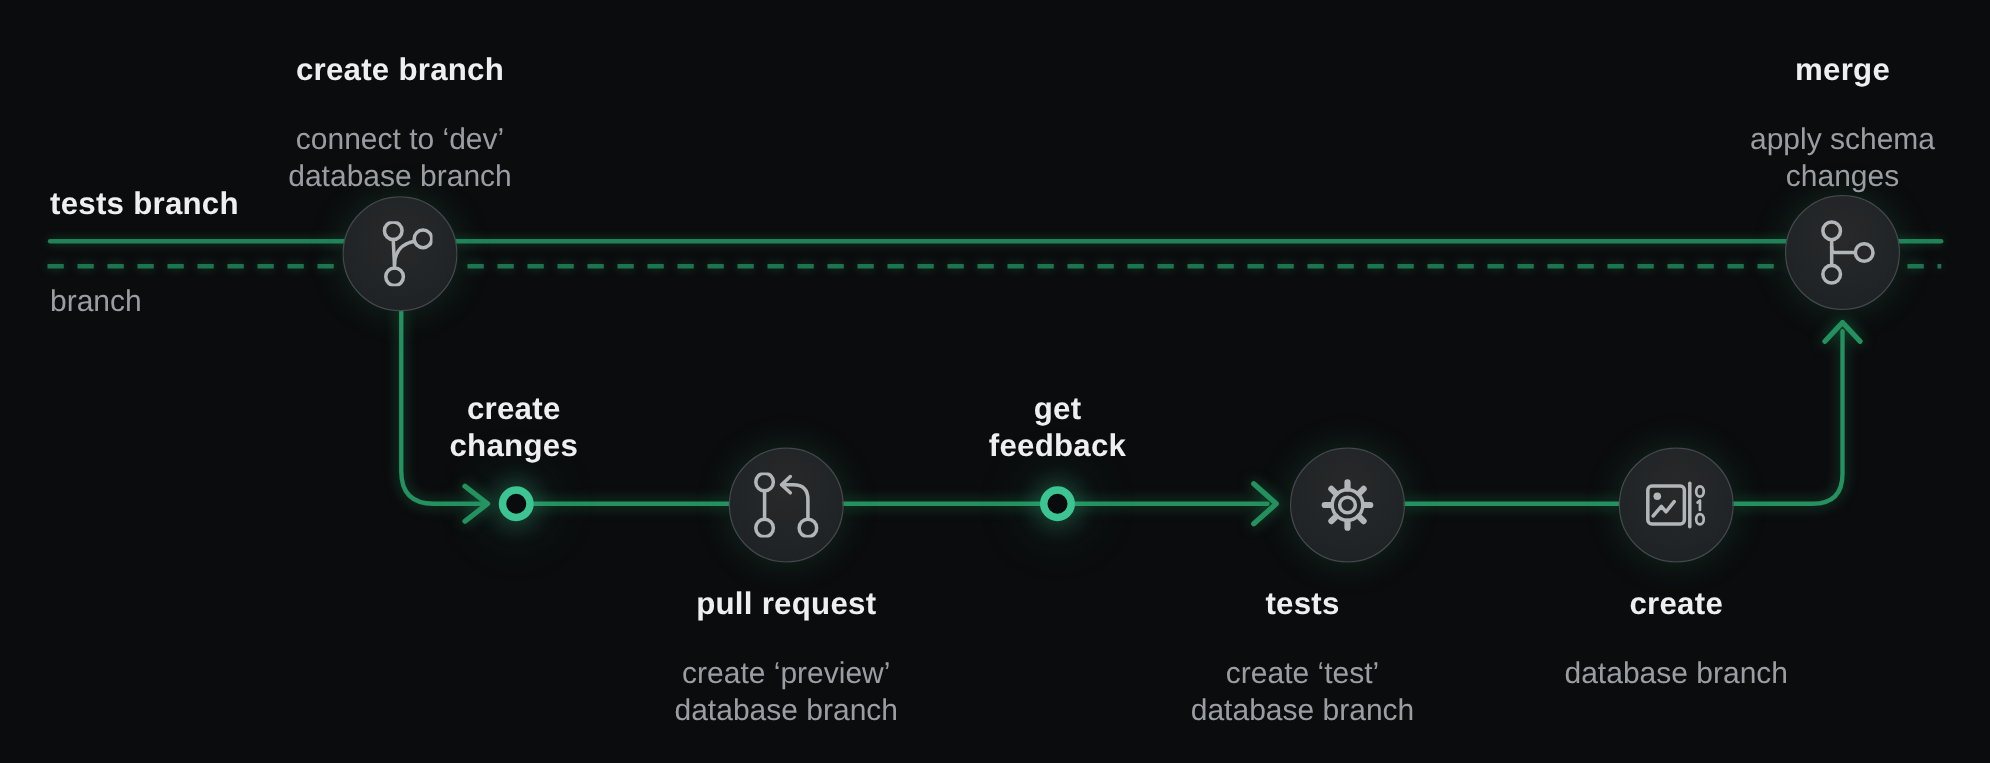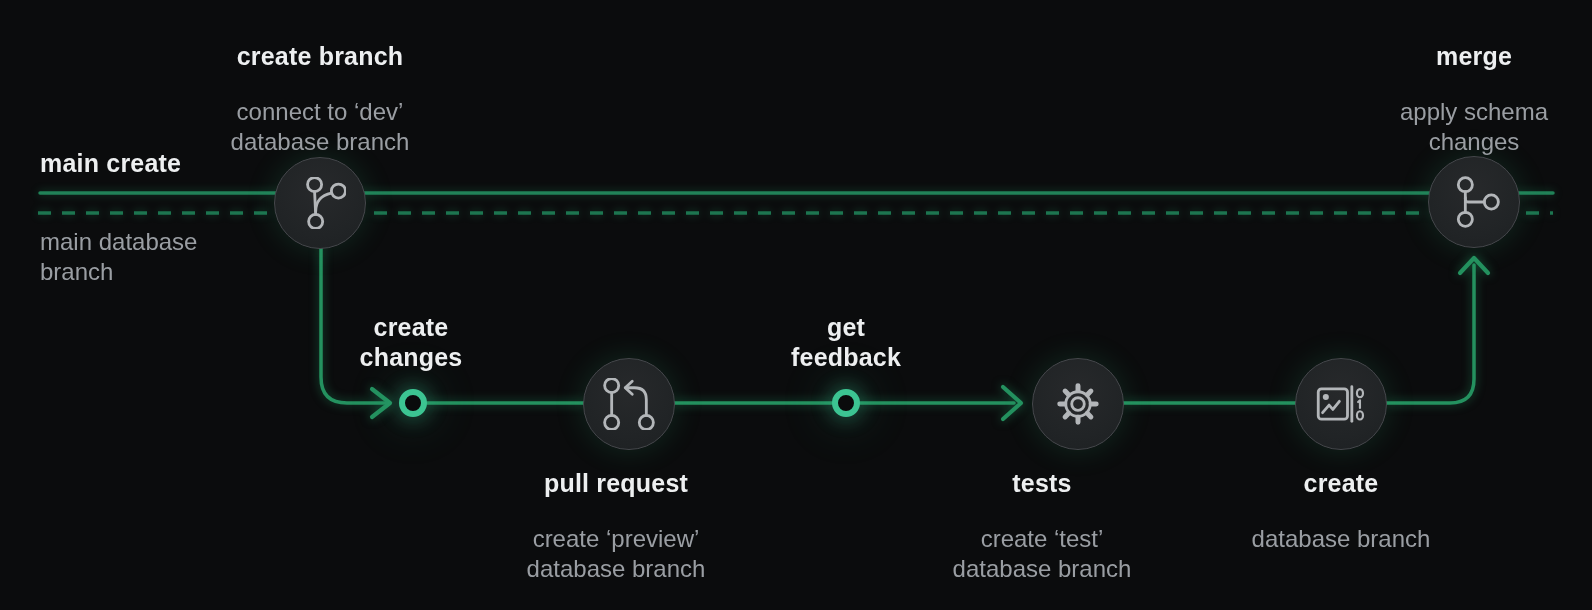--- a/index.html
+++ b/index.html
@@ -133,45 +133,44 @@
 
   <div class="step-label" style="left:160px;top:41px;width:320px">
     <div class="t">create branch</div>
     <div class="s">
       <div>connect to ‘dev’</div>
       <div>database branch</div>
     </div>
   </div>
 
   <div class="step-label left-align" style="left:40px;top:148px;width:300px">
-    <div class="t">main create</div>
+    <div class="t">tests branch</div>
   </div>
 
   <div class="step-label left-align" style="left:40px;top:227px;width:300px">
     <div class="s no-gap">
-      <div>main database</div>
       <div>branch</div>
     </div>
   </div>
 
   <div class="step-label" style="left:301px;top:312px;width:220px">
     <div class="t">
       <div>create</div>
       <div>changes</div>
     </div>
   </div>
 
   <div class="step-label" style="left:736px;top:312px;width:220px">
     <div class="t">
       <div>get</div>
       <div>feedback</div>
     </div>
   </div>
 
-  <div class="step-label" style="left:466px;top:468px;width:300px">
+  <div class="step-label" style="left:479px;top:468px;width:300px">
     <div class="t">pull request</div>
     <div class="s">
       <div>create ‘preview’</div>
       <div>database branch</div>
     </div>
   </div>
 
   <div class="step-label" style="left:892px;top:468px;width:300px">
     <div class="t">tests</div>
     <div class="s">

